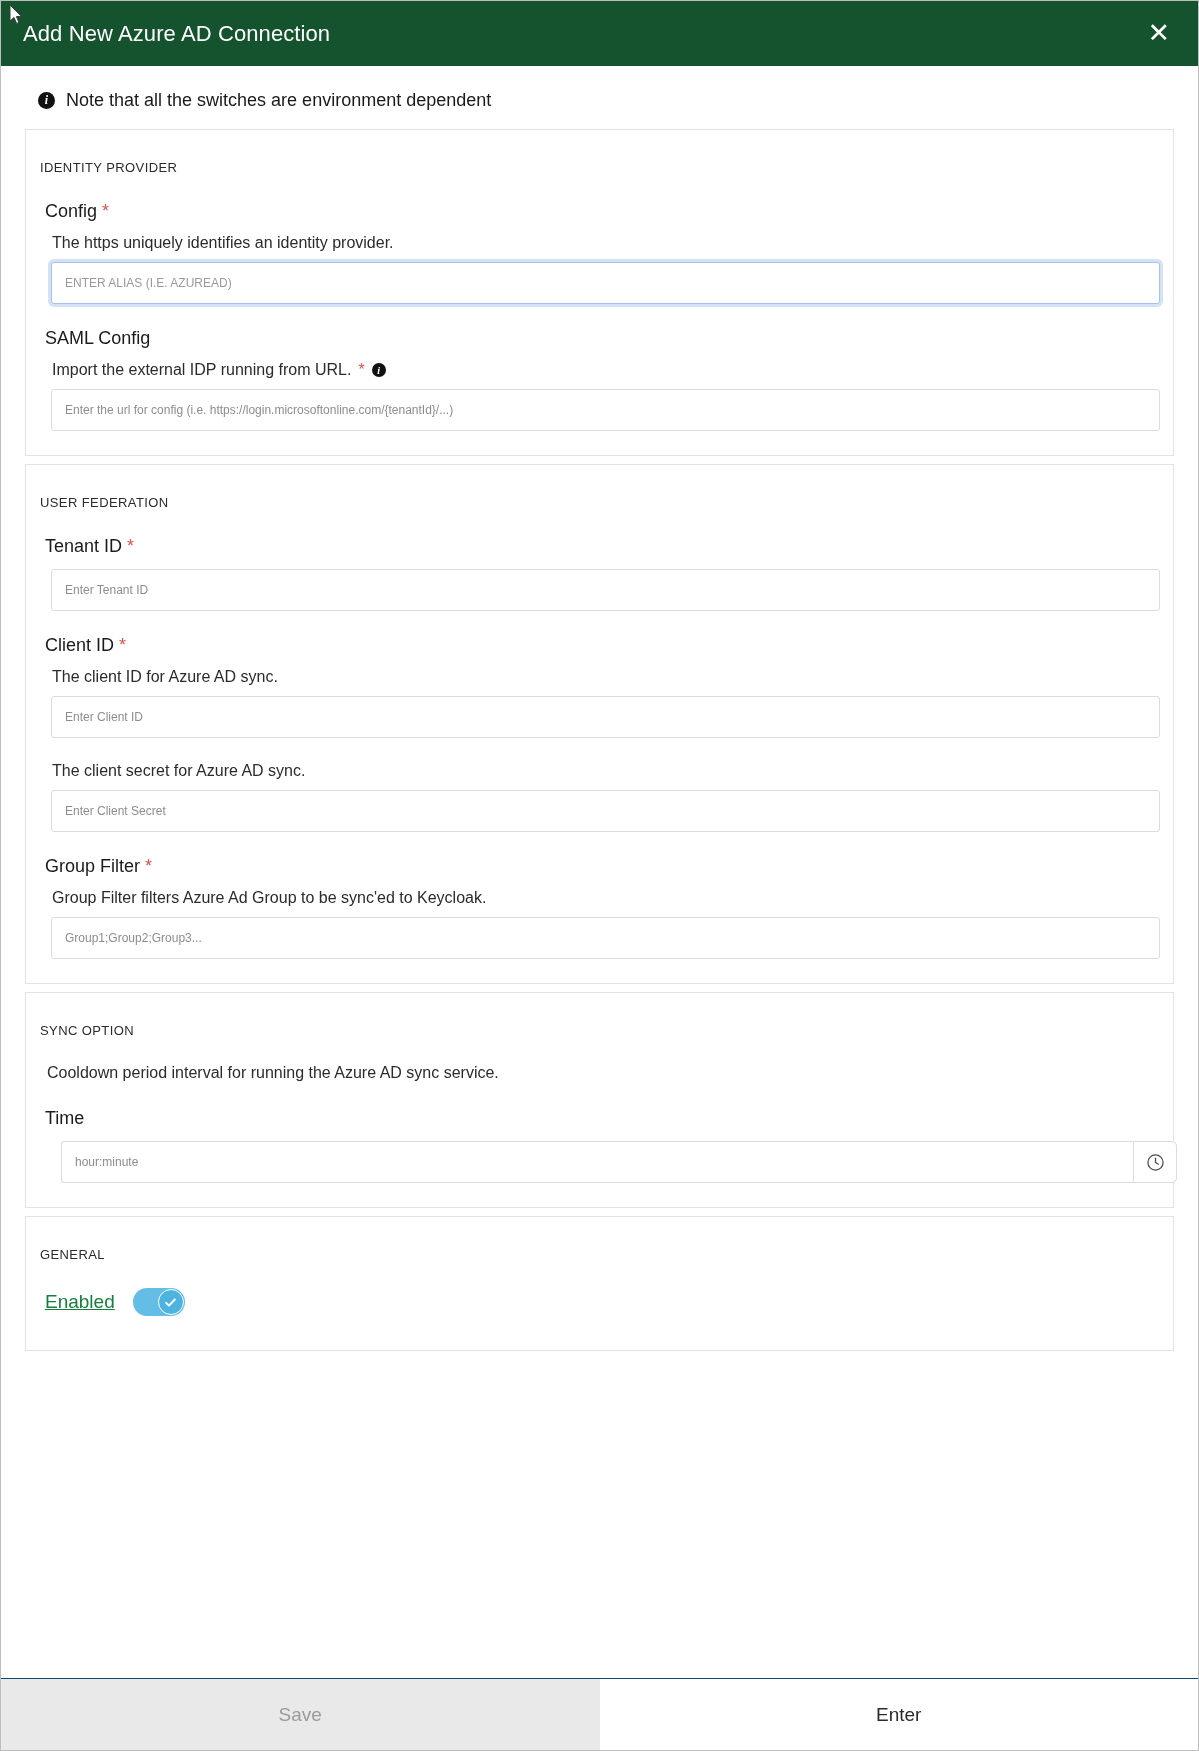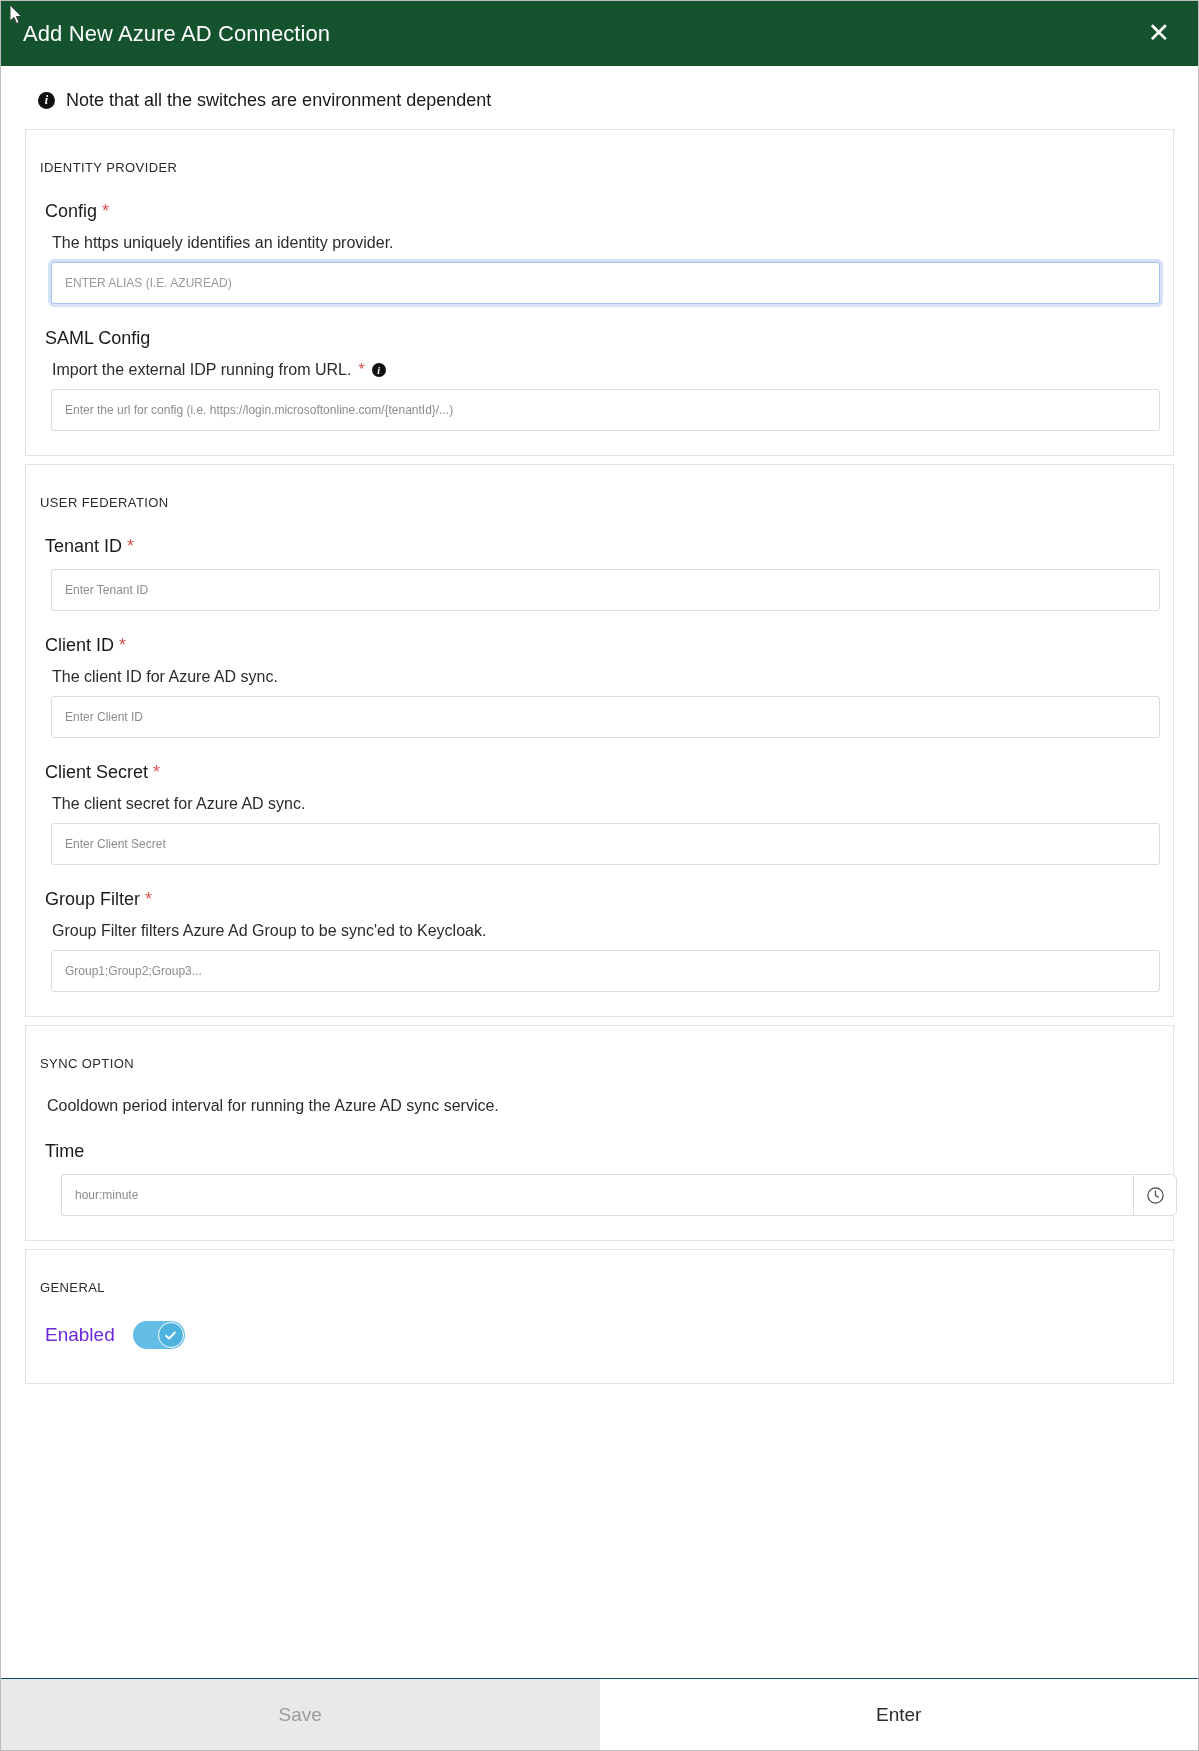--- a/index.html
+++ b/index.html
@@ -158,21 +158,21 @@
     flex: 0 0 auto;
   }
   
   .toggle-row {
     display: flex;
     align-items: center;
     gap: 18px;
     padding-left: 7px;
     margin: 6px 0 12px 0;
   }
-  .toggle-label { font-size: 19px; color: #6d28d9; }
+  .toggle-label { font-size: 19px; color: #15803d; text-decoration: underline; }
   .toggle {
     position: relative;
     width: 52px; height: 28px;
     border-radius: 14px;
     background: #63bde4;
     cursor: pointer;
     display: flex;
     align-items: center;
   }
   .toggle .knob {
@@ -283,24 +283,20 @@
         </div>
         <div class="field-help">
           <span>The client ID for Azure AD sync.</span>
         </div>
         <div class="input-wrap">
           <input class="input" type="text" placeholder="Enter Client ID" style="">
         </div>
       </div>
 
       <div class="field">
-        <div class="field-label">
-          <span>Client Secret</span>
-          <span class="req">*</span>
-        </div>
         <div class="field-help">
           <span>The client secret for Azure AD sync.</span>
         </div>
         <div class="input-wrap">
           <input class="input" type="text" placeholder="Enter Client Secret" style="">
         </div>
       </div>
 
       <div class="field">
         <div class="field-label">

